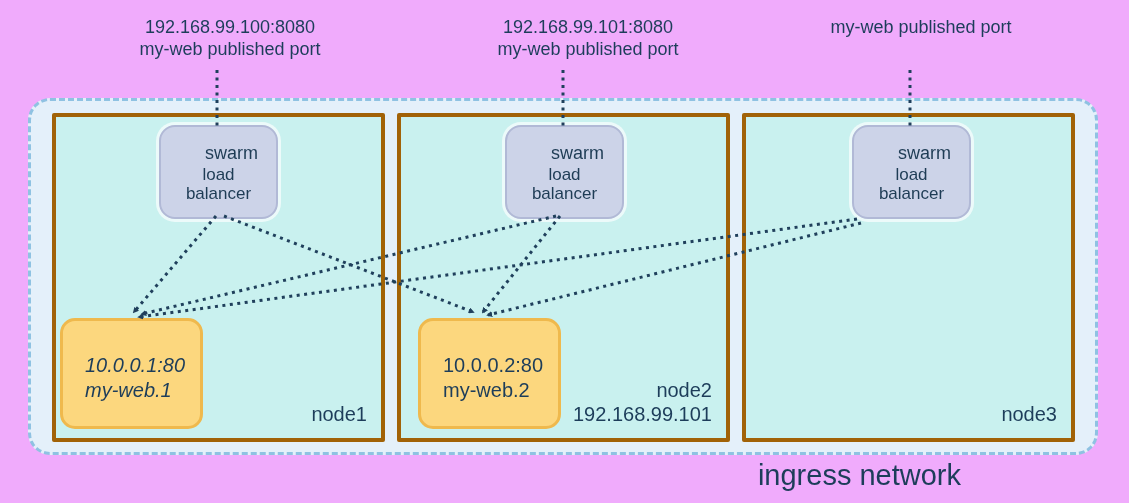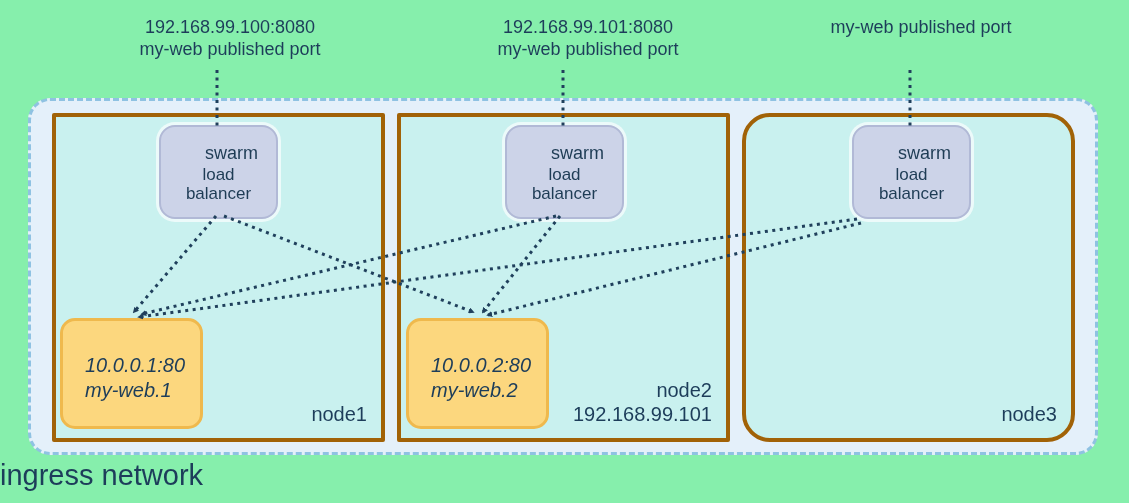--- a/index.html
+++ b/index.html
@@ -1,20 +1,20 @@
 <!DOCTYPE html>
 <html><head>
 <meta charset="utf-8">
 <style>
   html, body { margin: 0; padding: 0; background: #ffffff; }
   #stage {
     position: relative;
     width: 1129px;
     height: 503px;
-    background: #86efac;
+    background: #f0abfc;
     font-family: "Liberation Sans", sans-serif;
     color: #1d3d5a;
     overflow: hidden;
   }
 
   
   .plabel {
     position: absolute;
     top: 16px;
     width: 300px;
@@ -45,21 +45,21 @@
     top: 113px;
     width: 325px;
     height: 321px;
     background: #c9f1ef;
     border: 4px solid #a16207;
     border-radius: 2px;
     z-index: 2;
   }
   .node-1 { left: 52px; }
   .node-2 { left: 397px; }
-  .node-3 { left: 742px; border-radius: 28px; }
+  .node-3 { left: 742px; }
 
   .nodelabel {
     position: absolute;
     right: 14px;
     bottom: 12px;
     text-align: right;
     font-size: 20px;
     line-height: 24px;
     color: #1d3d5a;
   }
@@ -95,21 +95,21 @@
     width: 137px;
     height: 105px;
     background: #fcd77e;
     border: 3px solid #efb94d;
     border-radius: 15px;
     z-index: 3;
     padding: 0;
     color: #1d3d5a;
   }
   .task-1 { left: 60px; font-style: italic; }
-  .task-2 { left: 406px; font-style: italic; }
+  .task-2 { left: 418px; }
   .task .task-text {
     margin: 32px 0 0 22px;
     font-size: 20px;
     line-height: 25px;
     text-align: left;
     white-space: nowrap;
   }
 
   
   #wires {
@@ -120,21 +120,21 @@
     z-index: 5;
     pointer-events: none;
   }
 
   
   .netlabel {
     position: absolute;
     left: 0;
     top: 459px;
     width: 961px;
-    text-align: left;
+    text-align: right;
     font-size: 29px;
     color: #1d3d5a;
     z-index: 6;
   }
 </style>
 </head>
 <body>
 
 <div id="stage">
 

